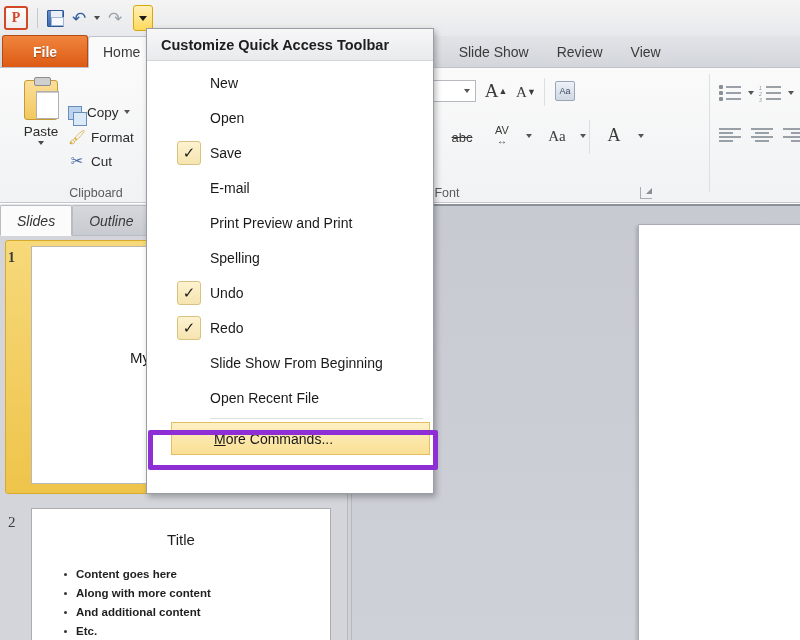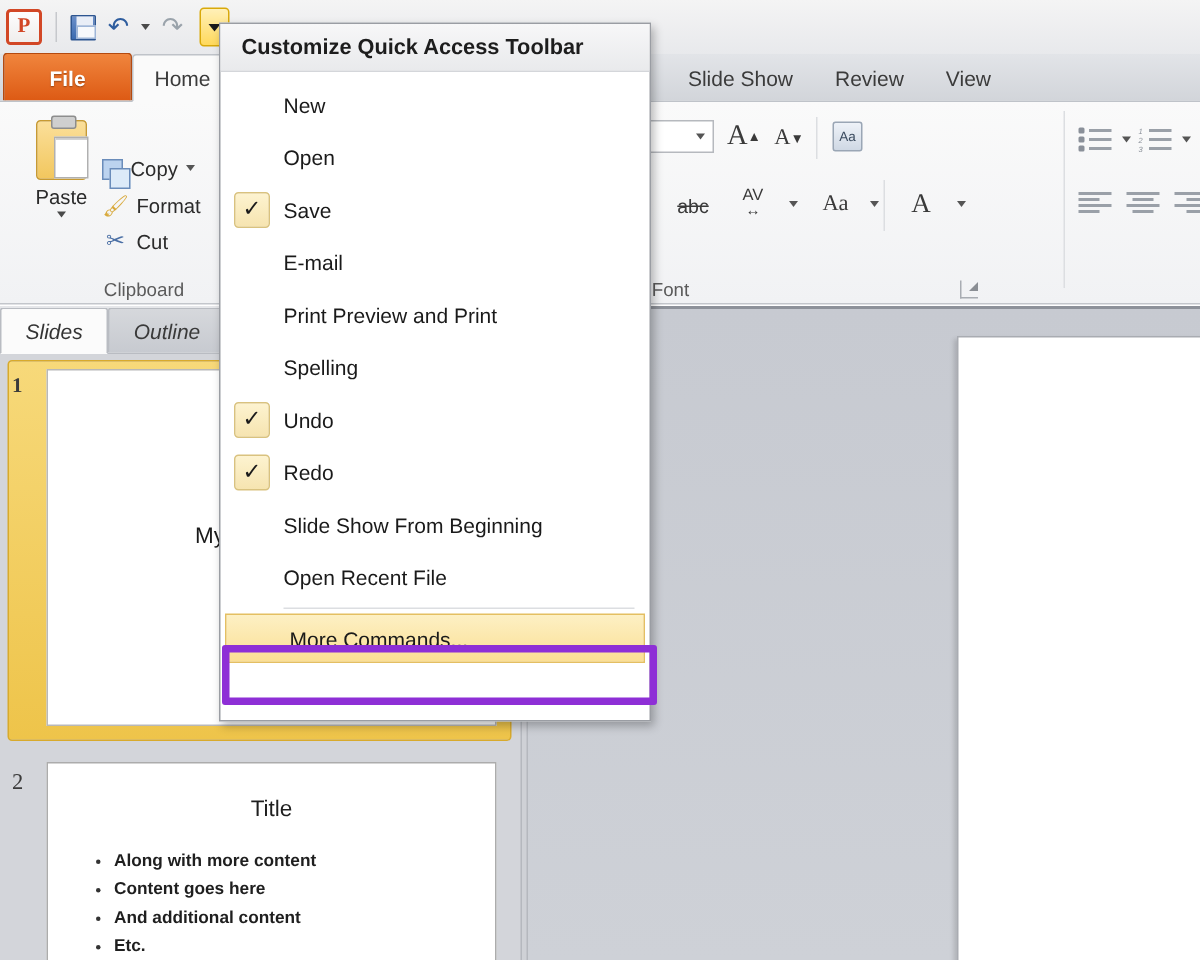--- a/index.html
+++ b/index.html
@@ -192,32 +192,32 @@
   }
   #slide-canvas{
     position:absolute;left:286px;top:18px;width:300px;height:418px;
     background:#fff;border:1px solid #a9acb2;
     box-shadow:-2px 2px 3px rgba(0,0,0,.15);
   }
   #panel-splitter{position:absolute;left:347px;top:236px;width:5px;height:404px;background:#cfd1d6;border-left:1px solid #b5b8be;border-right:1px solid #b5b8be;}
 
   
   #qat-menu{
-    position:absolute;left:146px;top:15px;width:288px;
+    position:absolute;left:146px;top:28px;width:288px;
     background:#fff;border:1px solid #9a9da3;
     box-shadow:2px 3px 6px rgba(0,0,0,.28);
     z-index:50;
   }
   #qat-menu-header{
     height:32px;background:linear-gradient(#f7f7f8,#e9eaec);
     border-bottom:1px solid #d4d6da;
     display:flex;align-items:center;padding-left:14px;
     font-size:14.5px;font-weight:bold;color:#1d1d1d;
   }
-  #qat-menu-list{padding:4px 0 3px;}
+  #qat-menu-list{padding:4px 0 3px;margin-left:21px;}
   .menu-item{
     height:35px;display:flex;align-items:center;position:relative;
   }
   .menu-check-cell{width:42px;height:35px;display:flex;align-items:center;justify-content:center;flex:none;}
   .check-box{
     width:24px;height:24px;
     background:linear-gradient(#fdf3d0,#f6e4b0);
     border:1px solid #d9c27f;border-radius:3px;
     display:flex;align-items:center;justify-content:center;
     font-size:15px;color:#1a1a1a;line-height:1;
@@ -386,22 +386,22 @@
   <div id="slide-1-frame"></div>
   <div id="slide-1-num">1</div>
   <div id="slide-1-thumb">
     <div id="slide-1-text">My</div>
   </div>
 
   <div id="slide-2-num">2</div>
   <div id="slide-2-thumb">
     <div id="slide-2-title">Title</div>
     <ul id="slide-2-bullets">
+      <li>Content goes here</li>
       <li>Along with more content</li>
-      <li>Content goes here</li>
       <li>And additional content</li>
       <li>Etc.</li>
     </ul>
   </div>
 </div>
 <div id="panel-splitter"></div>
 
 <div id="main-area">
   <div id="slide-canvas"></div>
 </div>

